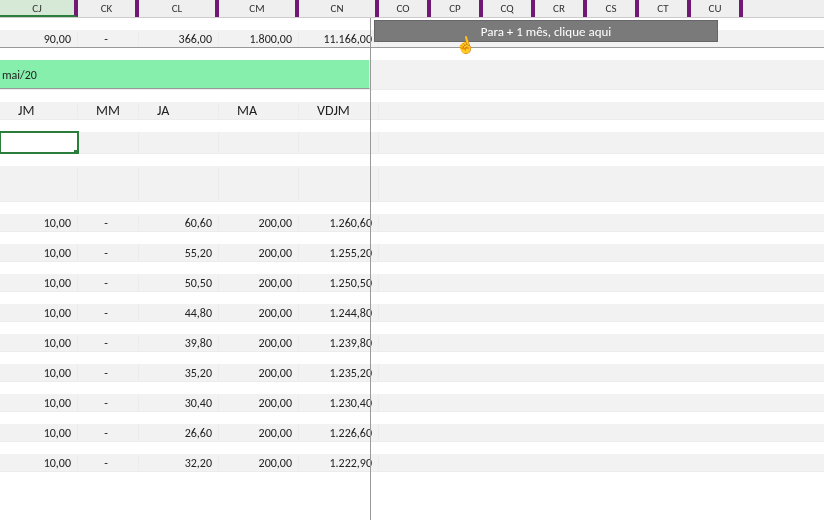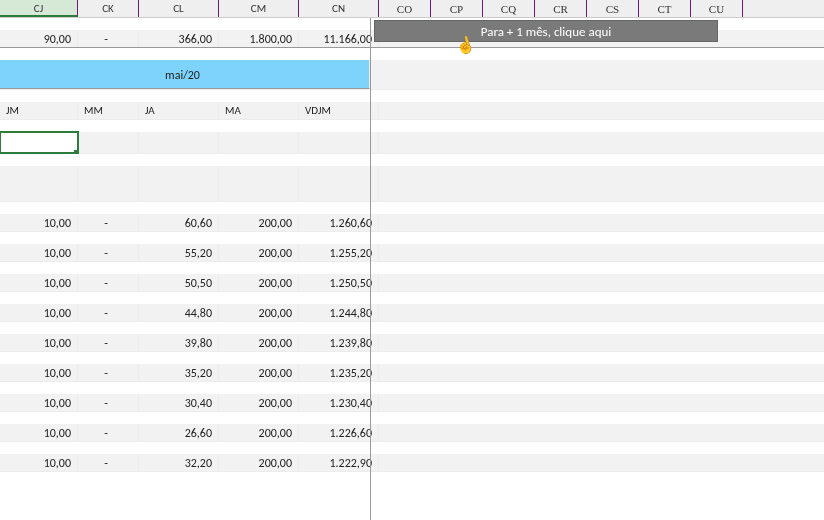--- a/index.html
+++ b/index.html
@@ -18,21 +18,21 @@
       height: 520px;
       background: #fff;
     }
     .col-headers {
       display: flex;
       height: 18px;
       background: #efefef;
       border-bottom: 1px solid #ccc;
     }
     .col-header {
-      border-right: 1px solid #701a75;
+      border-right: 4px solid #701a75;
       text-align: center;
       line-height: 18px;
       font-size: 11px;
       color: #333;
       background: #efefef;
     }
     .col-header.sel {
       background: #d6e8d6;
       border-bottom: 2px solid #2a7d3a;
     }
@@ -53,28 +53,28 @@
       overflow: hidden;
     }
     .cell.center { text-align: center; }
     .left-sheet {
       background: #f2f2f2;
     }
     .total-row {
       border-bottom: 1px solid #999;
     }
     .merged-month {
-      text-align: center;
+      text-align: left;
       border-bottom: 1px solid #999;
-      background: #7dd3fc;
+      background: #86efac;
     }
     .subheader-row .cell {
       text-align: left;
-      padding-left: 6px;
-      font-size: 11px;
+      padding-left: 18px;
+      font-size: 14px;
     }
     .selected-cell {
       outline: 2px solid #2a7d3a;
       outline-offset: -1px;
       background: #fff;
       position: relative;
     }
     .selected-cell::after {
       content: "";
       position: absolute;
@@ -115,21 +115,21 @@
       width: 1px;
       height: 502px;
       background: #999;
     }
     
     .w-cj { width: 78px; }
     .w-ck { width: 61px; }
     .w-cl { width: 80px; }
     .w-cm { width: 80px; }
     .w-cn { width: 80px; }
-    .w-narrow { width: 52px; font-family: Liberation Serif, serif; }
+    .w-narrow { width: 52px; }
   </style>
 </head>
 <body>
 
 <div class="grid-area">
 
   <div class="col-headers">
     <div class="col-header w-cj sel">CJ</div>
     <div class="col-header w-ck">CK</div>
     <div class="col-header w-cl">CL</div>

